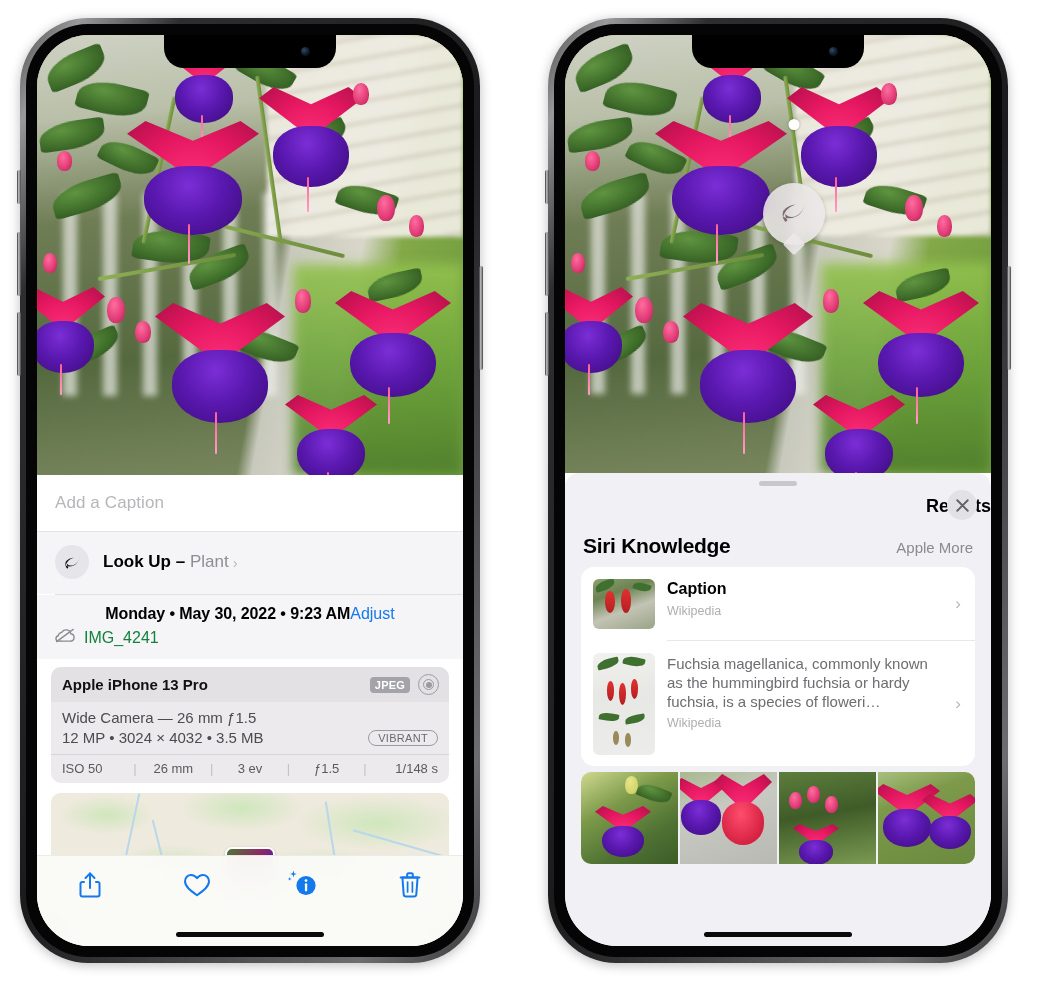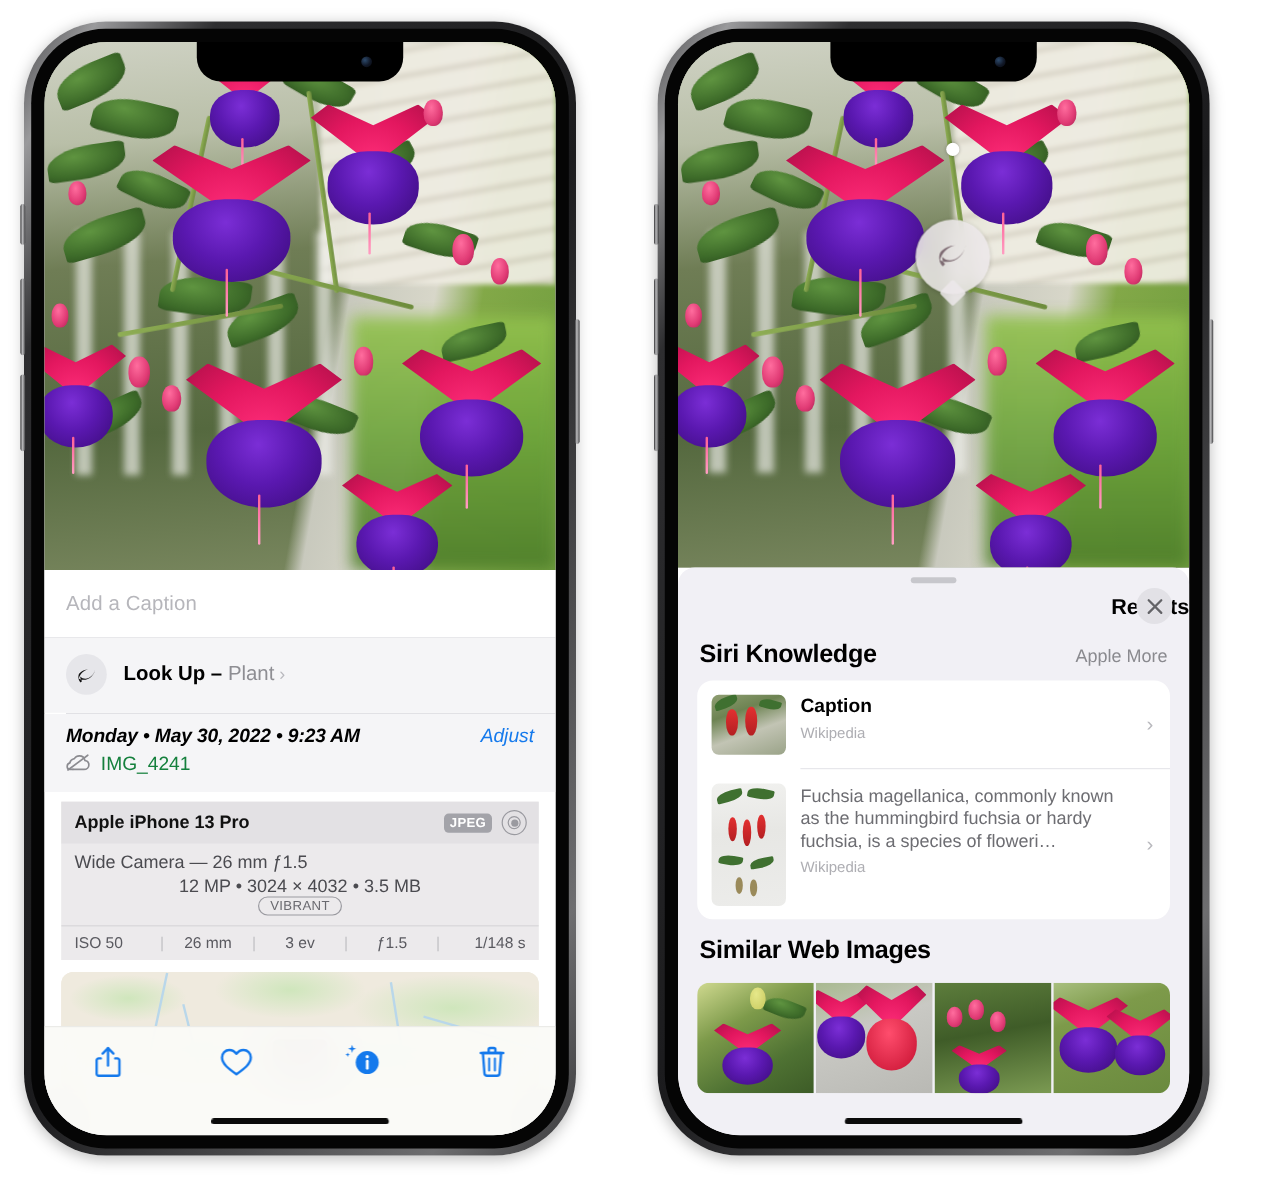--- a/index.html
+++ b/index.html
@@ -265,31 +265,31 @@
     line-height: 1;
   }
   .lookup-text { font-size: 17px; color: #000; font-weight: bold; }
   .lookup-text .plant { color: #8e8e93; font-weight: normal; }
   .chev-sm { color: #b9b9be; font-size: 15px; margin-left: 4px; }
 
   .sub-hairline { height: 1px; background: #e1e1e5; margin-left: 18px; }
 
   .date-block { background: #f5f5f7; padding: 10px 18px 12px 18px; }
   .date-line {
-    display: flex; align-items: center; justify-content: space-between; font-style: italic;
+    display: flex; align-items: center; justify-content: center;
   }
   .date-text { font-size: 16px; color: #000; font-weight: bold; letter-spacing: -.1px; }
   .adjust-link { font-size: 16px; color: #1479ec; }
   .file-line { display: flex; align-items: center; margin-top: 5px; }
   .file-name { font-size: 16px; color: #15803d; margin-left: 8px; }
 
   .camera-card {
     margin: 8px 14px 0 14px;
     background: #eceaec;
-    border-radius: 0;
+    border-radius: 10px;
     overflow: hidden;
   }
   .cam-head {
     display: flex; align-items: center; justify-content: space-between;
     padding: 7px 10px 7px 11px;
     background: #e3e1e4;
   }
   .cam-model { font-size: 15px; font-weight: bold; color: #111; }
   .cam-head-right { display: flex; align-items: center; gap: 8px; }
   .jpeg-chip {
@@ -318,21 +318,20 @@
     position: absolute;
     inset: 1.5px;
     border-radius: 50%;
     background: #9a9aa0;
   }
   .cam-body { padding: 7px 11px 8px 11px; }
   .cam-lens { font-size: 15px; color: #4b4b50; }
   .cam-specs-row {
     display: flex; align-items: center; justify-content: space-between;
     margin-top: 3px;
-    flex-direction: column;
   }
   .cam-specs { font-size: 15px; color: #4b4b50; }
   .vibrant-chip {
     border: 1px solid #9a9aa0;
     border-radius: 10px;
     padding: 1px 9px;
     font-size: 11px;
     color: #6a6a70;
     letter-spacing: .3px;
   }
@@ -834,23 +833,20 @@
               </div>
               <div class="k-body">
                 <div class="k-desc">Fuchsia magellanica, commonly known as the hummingbird fuchsia or hardy fuchsia, is a species of floweri…</div>
                 <div class="k-src">Wikipedia</div>
               </div>
               <span class="k-chev">›</span>
             </div>
 
           </div>
 
-          <div class="section-head" style="padding-top:14px;">
-            <span class="section-title">Similar Web Images</span>
-          </div>
 
           <div class="sim-strip">
             <div class="sim-img si1">
               <span class="bloom" style="left:14px;top:34px;width:56px;height:50px;">
                   <span class="sep"></span>
                   <span class="cor"></span>
                 </span>
               <span class="bud" style="left:44px;top:4px;width:13px;height:18px;background:radial-gradient(ellipse at 40% 30%,#e6e88a,#c7c95e);"></span>
               <span class="leaf" style="left:56px;top:14px;width:34px;height:15px;transform:rotate(22deg);"></span>
             </div>

